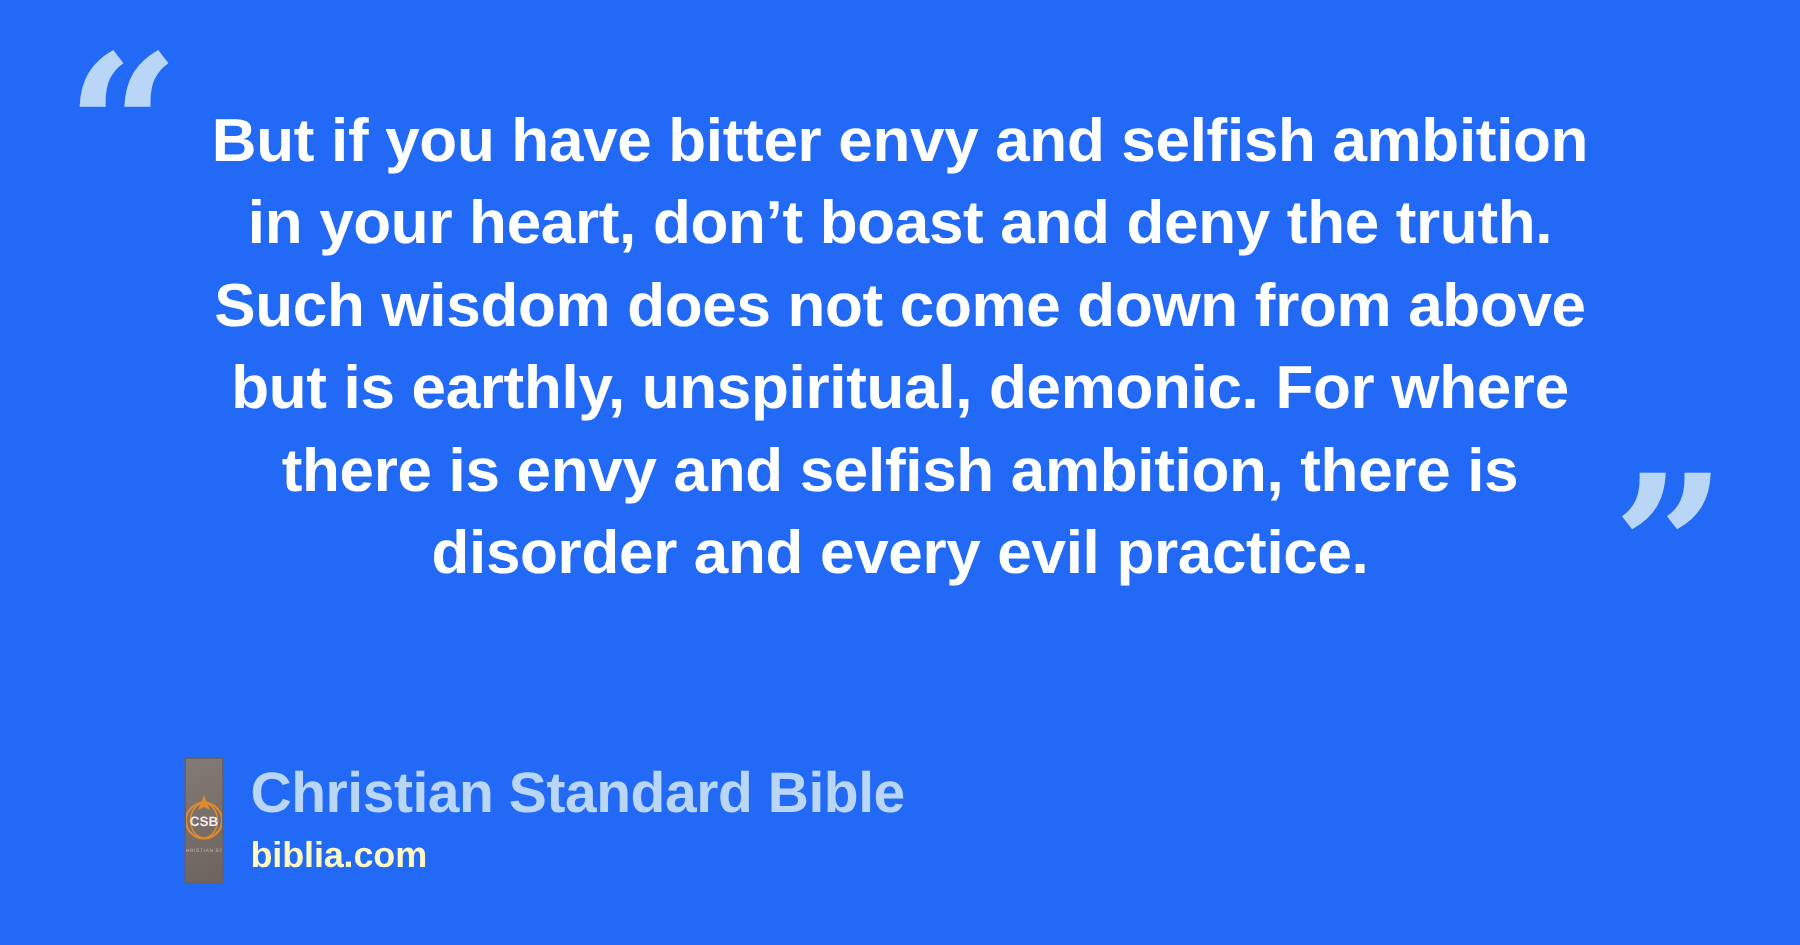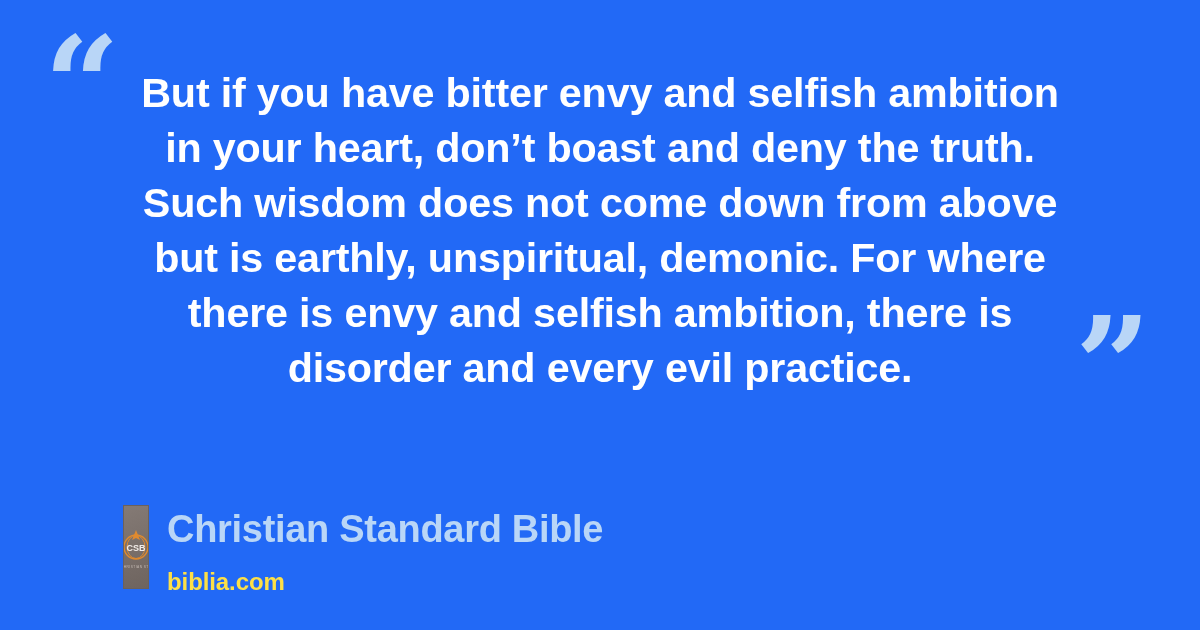--- a/index.html
+++ b/index.html
@@ -115,26 +115,26 @@
   .attr-title {
     color: #b9d6f7;
     font-family: "Liberation Sans", sans-serif;
     font-weight: 700;
     font-size: 38px;
     line-height: 44px;
     letter-spacing: -0.3px;
     white-space: nowrap;
   }
   .attr-site {
-    color: #fde047;
+    color: #fef9c3;
     font-family: "Liberation Sans", sans-serif;
     font-weight: 700;
     font-size: 24px;
     line-height: 30px;
-    margin-top: 16px;
+    margin-top: 5px;
     letter-spacing: -0.1px;
     white-space: nowrap;
   }
 </style>
 </head>
 <body>
 
 <div class="card">
 
   <span class="quote-mark quote-open">“</span>

